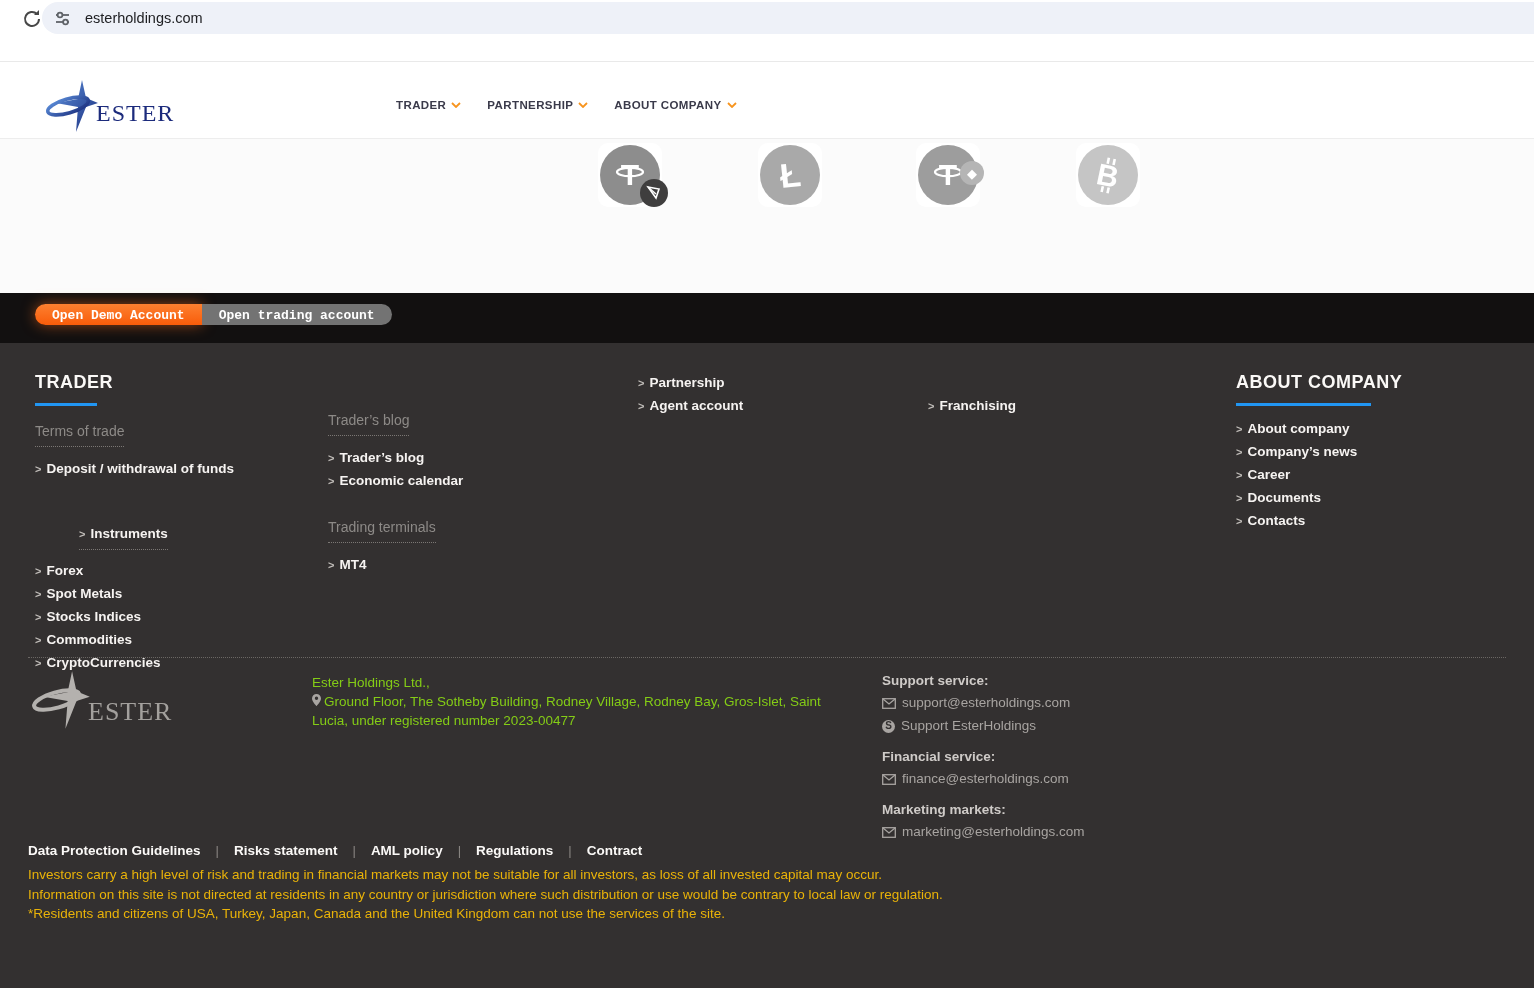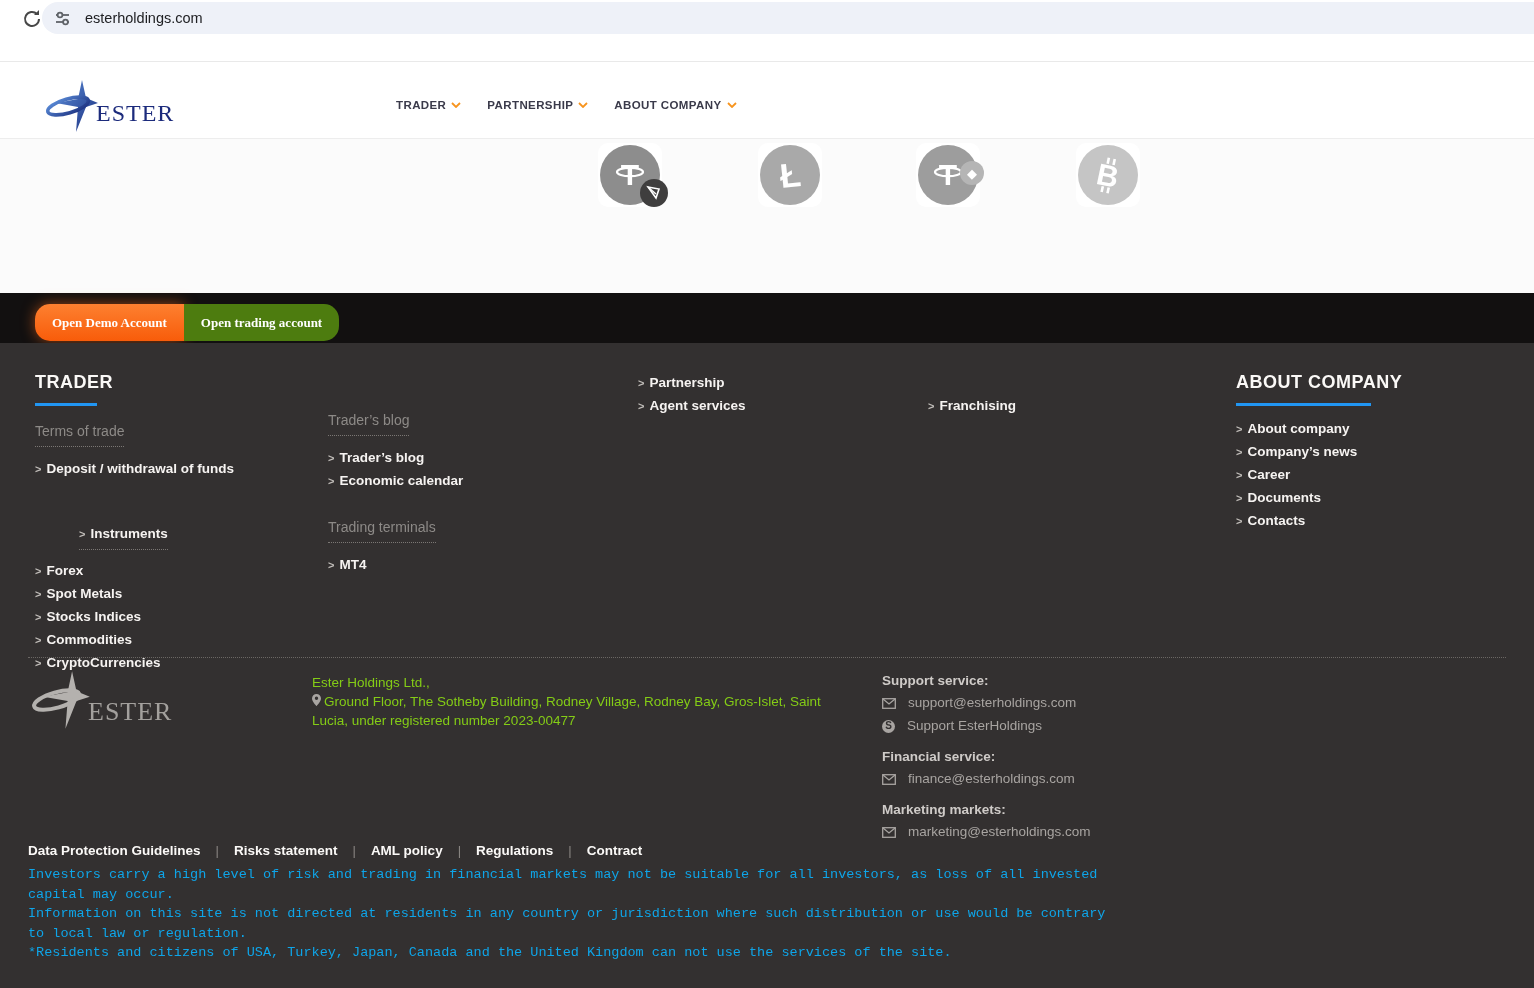--- a/index.html
+++ b/index.html
@@ -47,25 +47,25 @@
     border-radius:10px; }
   .coin { position:absolute; left:2px; top:2px; width:60px; height:60px;
     border-radius:50%; display:flex; align-items:center; justify-content:center; }
   .badge { position:absolute; border-radius:50%; display:flex; align-items:center;
     justify-content:center; }
 
   
   .cta-bar { position:absolute; top:293px; left:0; width:1534px; height:50px;
     background:#121010; }
   .cta-group { position:absolute; left:35px; top:11px; display:flex; }
-  .cta { height:37px; border:none; color:#fff; font-weight:bold; font-size:13px;
-    padding:4px 17px; cursor:pointer; font-family:Liberation Serif, serif; }
+  .cta { height:21px; border:none; color:#fff; font-weight:bold; font-size:13px;
+    padding:4px 17px; cursor:pointer; font-family:Liberation Mono, monospace; }
   .cta-demo { background:linear-gradient(180deg,#fd8030,#f85c0a);
     border-radius:15px 0 0 15px; box-shadow:0 0 14px rgba(253,110,30,.55); }
-  .cta-trade { background:#4d7c0f; border-radius:0 15px 15px 0; }
+  .cta-trade { background:#737373; border-radius:0 15px 15px 0; }
 
   
   .footer { position:absolute; top:343px; left:0; width:1534px; height:645px;
     background:#333030; color:#f6f3f1; }
   .fcol { position:absolute; }
   .fhead { font-size:18px; font-weight:bold; color:#fbf9f7; letter-spacing:.5px; }
   .fhead-line { width:62px; height:3px; background:#2196f3; margin-top:10px; }
   .flabel { display:inline-block; font-size:14px; color:#8d8a87;
     border-bottom:1px dotted #7b7774; padding-bottom:7px; }
   .flink { display:block; font-size:13.5px; font-weight:bold; color:#f6f3f1;
@@ -81,35 +81,35 @@
     font-family:"Liberation Serif", serif; font-size:26px; color:#a3a09d;
     letter-spacing:1px; }
 
   .addr { position:absolute; left:312px; top:330px; width:545px; font-size:13.5px;
     color:#84cc16; line-height:19px; }
   .addr .pin { margin-right:3px; }
 
   .services { position:absolute; left:882px; top:330px; width:400px;
     font-size:13.5px; color:#a8a4a1; }
   .svc-title { font-weight:bold; color:#cfcbc8; margin-bottom:6px; }
-  .svc-row { display:flex; align-items:center; gap:12px; margin-bottom:5px;
+  .svc-row { display:flex; align-items:center; gap:6px; margin-bottom:5px;
     line-height:18px; }
   .svc-gap { height:9px; }
   .svc-link { color:#a8a4a1; text-decoration:none; cursor:pointer; }
   .skype-dot { width:13px; height:13px; border-radius:50%; background:#a8a4a1;
     color:#333030; font-size:10px; font-weight:bold; display:inline-flex;
     align-items:center; justify-content:center; flex:0 0 auto; }
 
   .legal-row { position:absolute; left:28px; top:500px; display:flex;
     align-items:center; }
   .legal-link { font-size:13.5px; font-weight:bold; color:#fbf9f7;
     text-decoration:none; cursor:pointer; }
   .legal-pipe { color:#8a8683; margin:0 15px; font-size:13px; }
   .disclaimer { position:absolute; left:28px; top:522px; width:1100px;
-    font-size:13.5px; color:#0ea5e9; line-height:19.5px;font-family:Liberation Mono, monospace; }
+    font-size:13.5px; color:#eab308; line-height:19.5px; }
   .copyright { position:absolute; left:28px; top:597px; font-size:13.5px;
     color:#a5a19e; }
 </style>
 </head>
 <body>
 
 <div class="chrome">
   <div class="reload-btn">
     <svg width="24" height="24" viewBox="0 0 24 24">
       <path d="M19 12a7 7 0 1 1-2.05-4.95" fill="none" stroke="#474747" stroke-width="2"></path>
@@ -249,21 +249,21 @@
     <a class="flink"><span class="chev">&gt;</span><span>Trader’s blog</span></a>
     <a class="flink"><span class="chev">&gt;</span><span>Economic calendar</span></a>
     <div style="margin-top:30px; margin-bottom:15px;">
       <span class="flabel">Trading terminals</span>
     </div>
     <a class="flink"><span class="chev">&gt;</span><span>MT4</span></a>
   </div>
 
   <div class="fcol" style="left:638px; top:33px; width:220px;">
     <a class="flink"><span class="chev">&gt;</span><span>Partnership</span></a>
-    <a class="flink"><span class="chev">&gt;</span><span>Agent services</span></a>
+    <a class="flink"><span class="chev">&gt;</span><span>Agent account</span></a>
   </div>
 
   <div class="fcol" style="left:928px; top:56px; width:180px;">
     <a class="flink"><span class="chev">&gt;</span><span>Franchising</span></a>
   </div>
 
   <div class="fcol" style="left:1236px; top:29px; width:170px;">
     <div class="fhead">ABOUT COMPANY</div>
     <div class="fhead-line" style="width:135px;"></div>
     <div style="height:16px;"></div>

